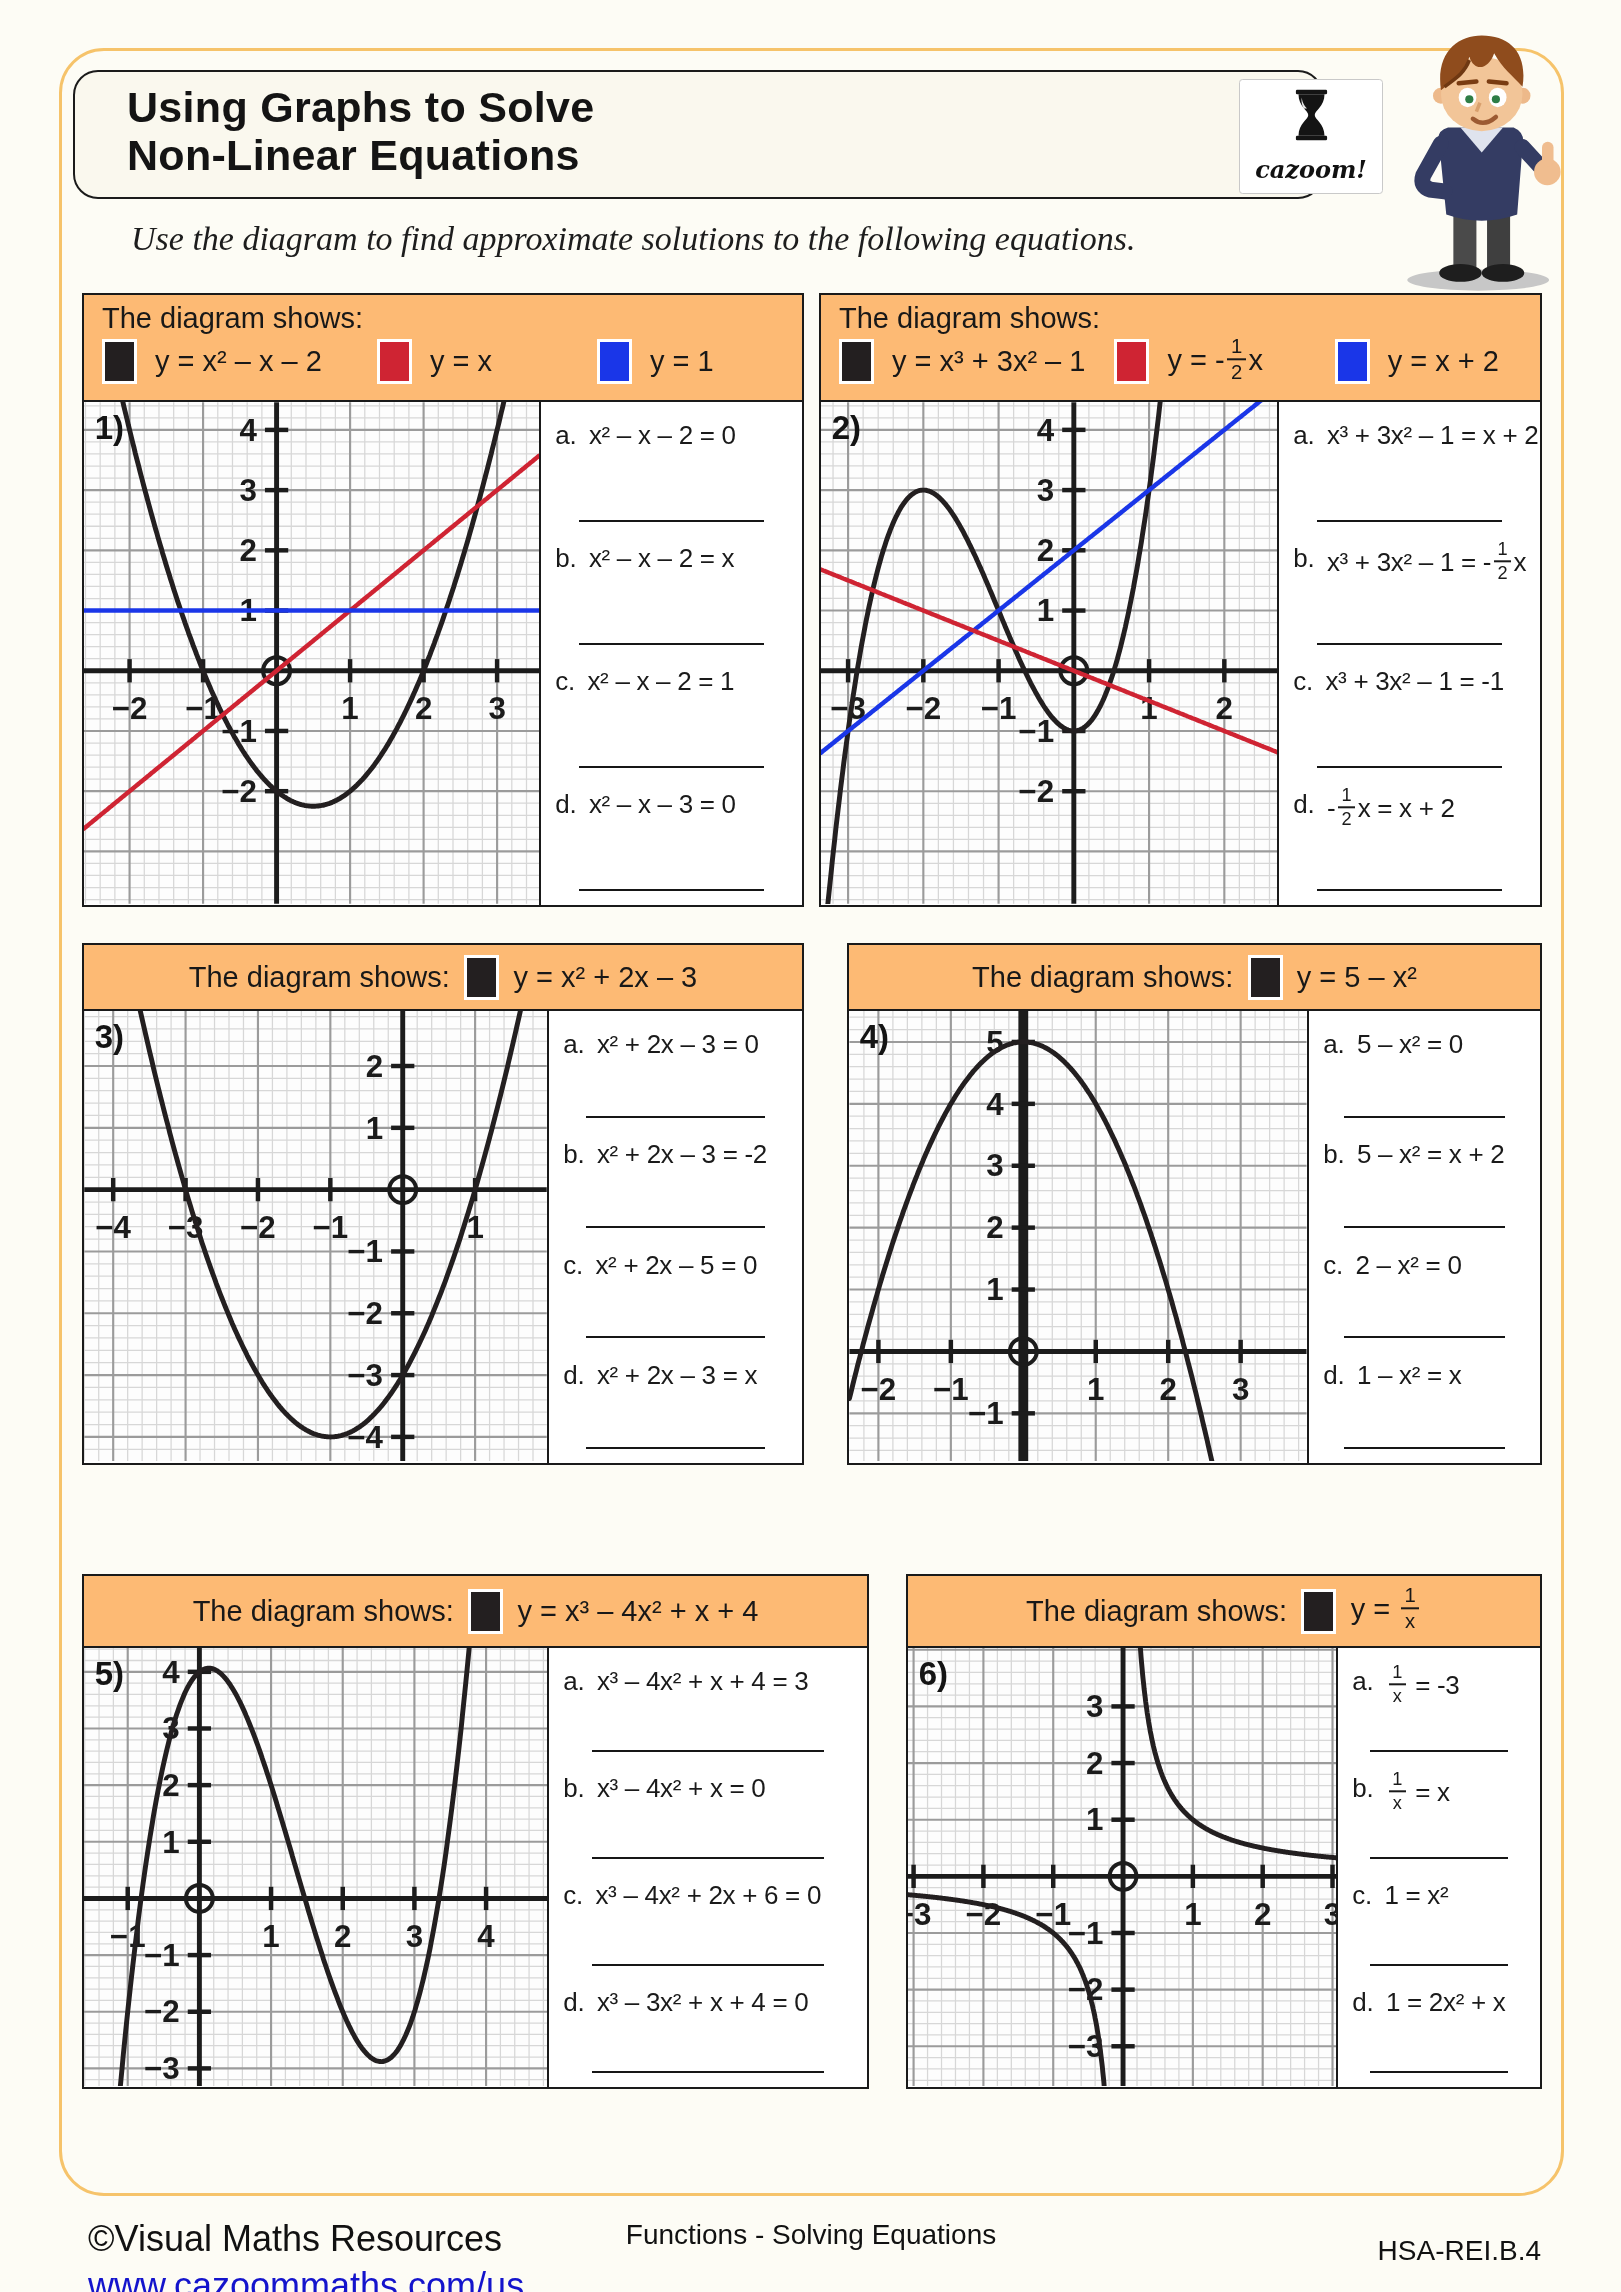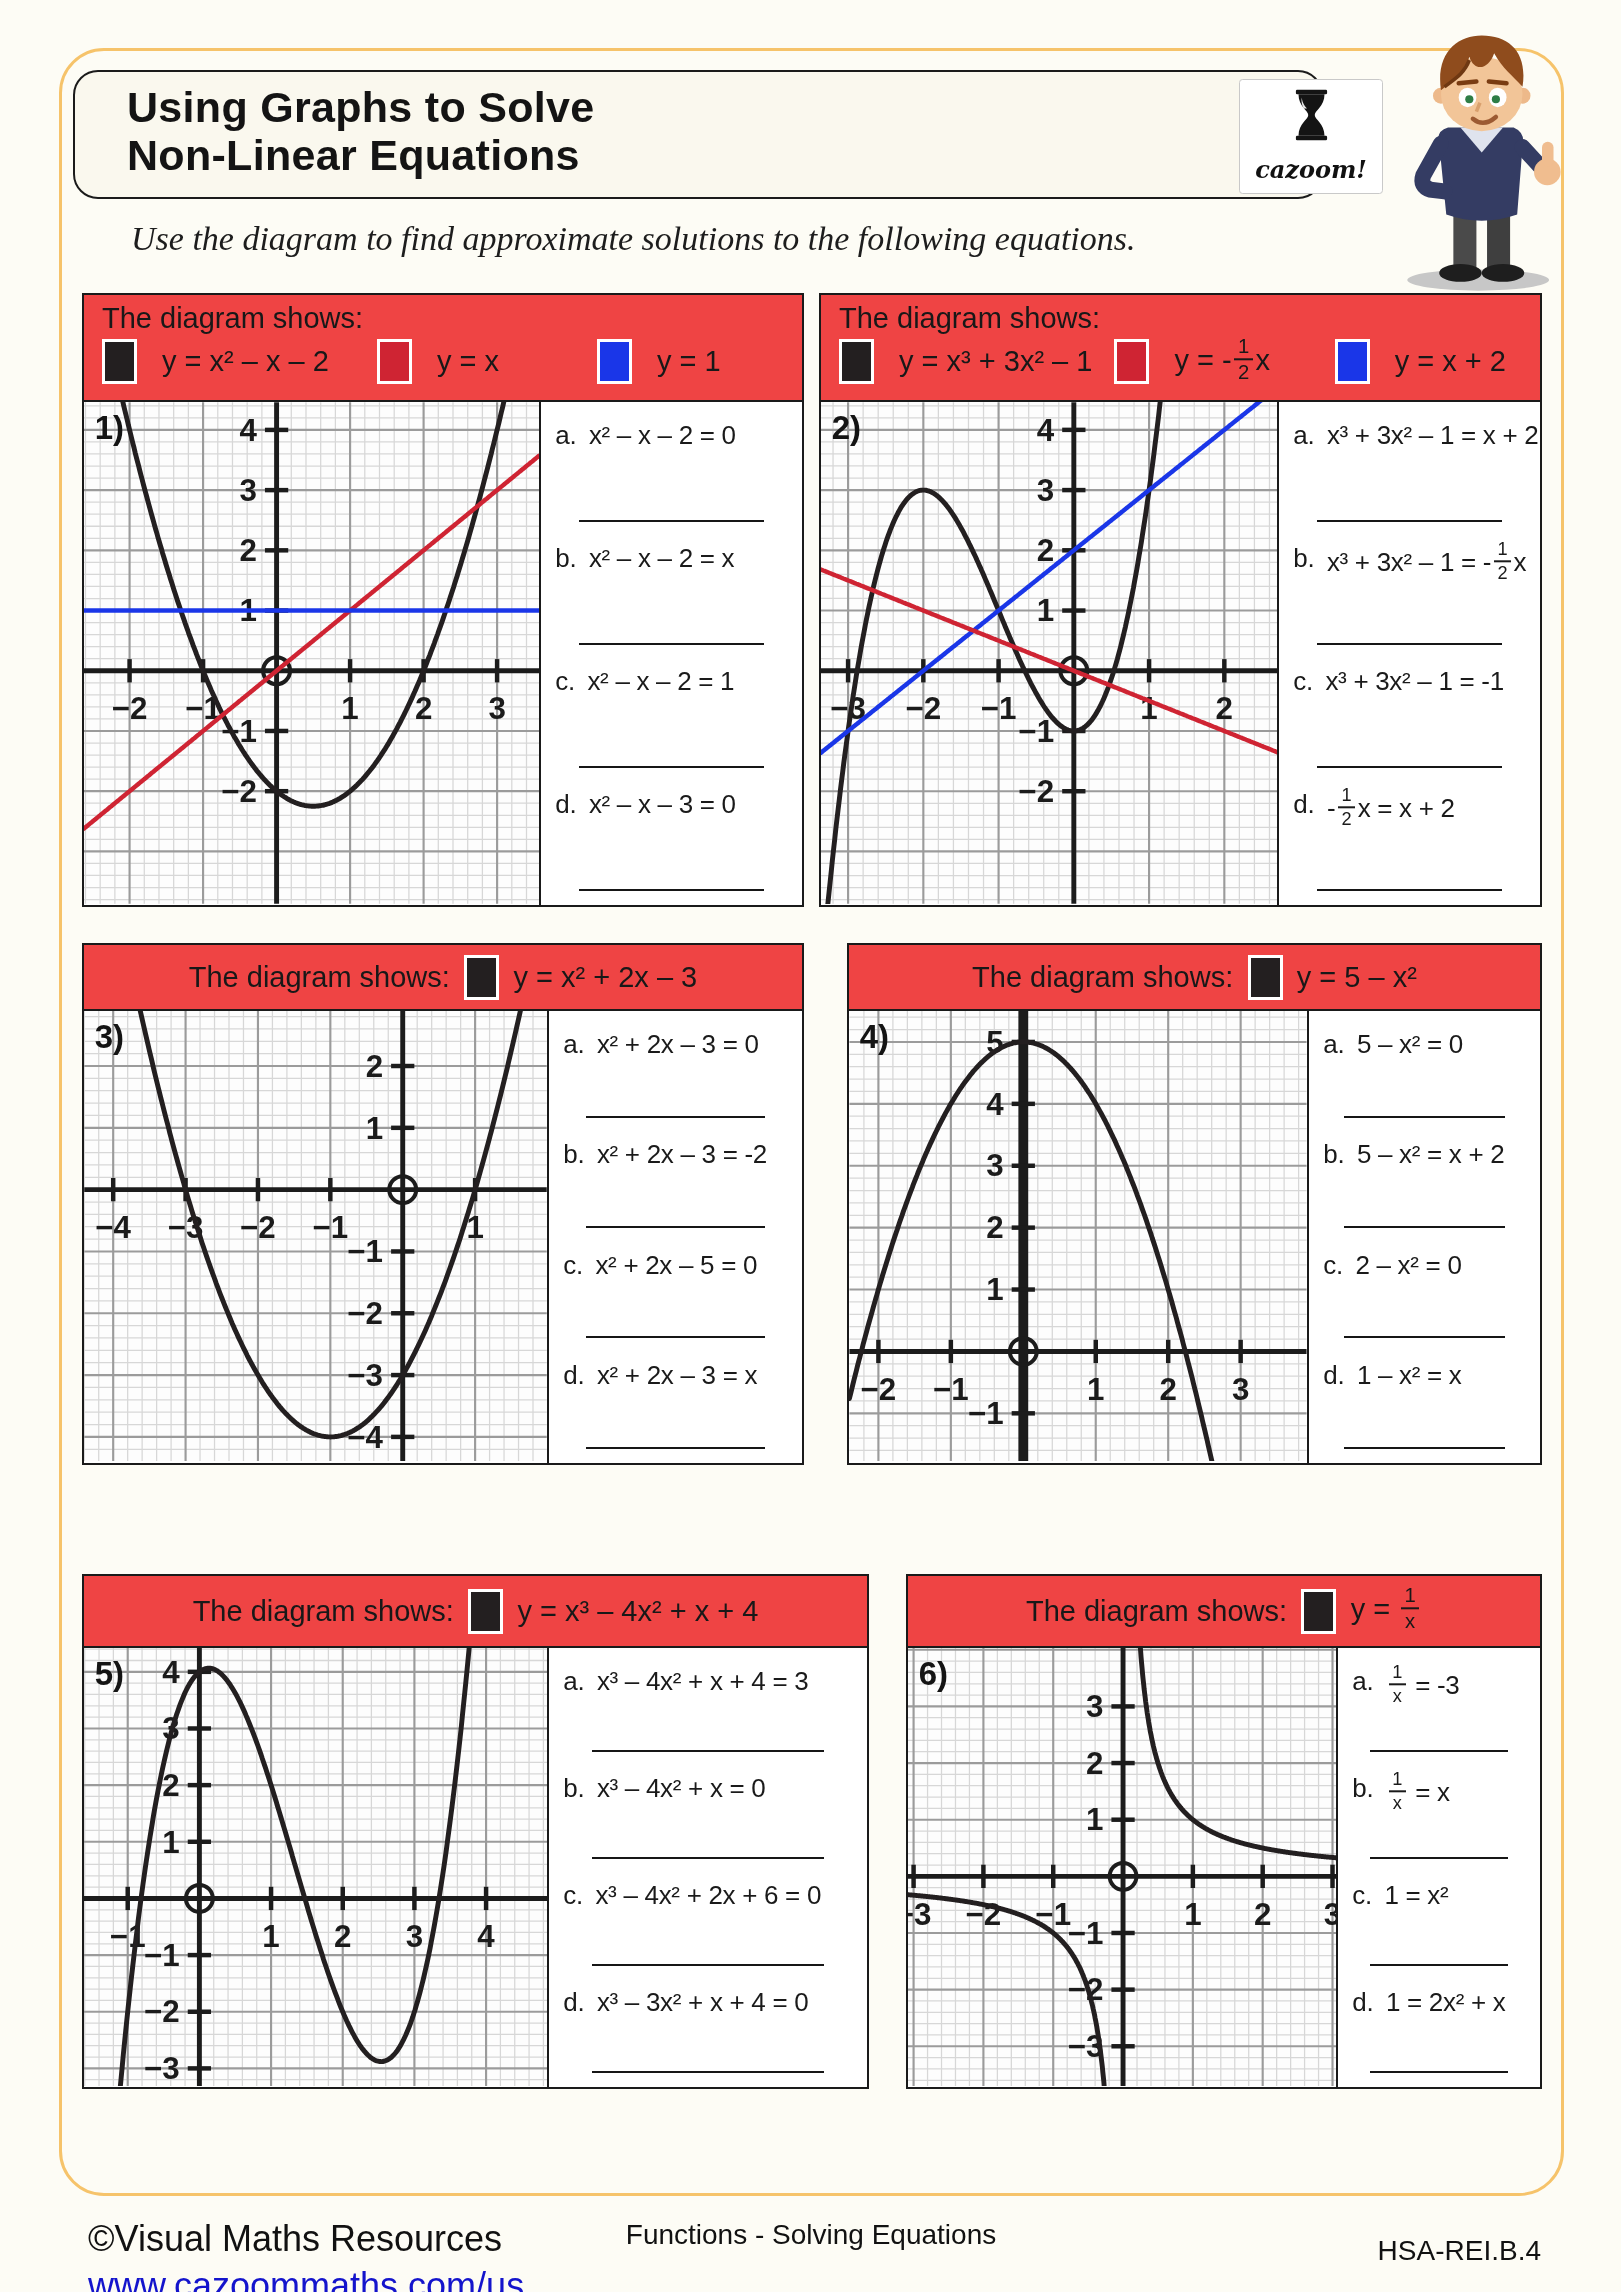--- a/index.html
+++ b/index.html
@@ -6,27 +6,27 @@
   body{width:1622px;height:2293px;position:relative;background:#fdfcf5;font-family:"Liberation Sans",sans-serif;overflow:hidden;}
   .outer-frame{position:absolute;left:59px;top:48px;width:1499px;height:2142px;border:3.6px solid #f6c36a;border-radius:45px;background:transparent;}
   .title-box{position:absolute;left:73px;top:70px;width:1250px;height:129px;background:#faf8ee;border:2.7px solid #1b1b1b;border-radius:25px;box-sizing:border-box;z-index:2;}
   .title-text{padding:10.7px 0 0 52px;font-size:43px;font-weight:bold;color:#141414;line-height:1.12;letter-spacing:0.3px;}
   .logo-box{position:absolute;left:1239px;top:79px;width:142px;height:113px;background:#ffffff;border:0.9px solid #c9c9c9;border-radius:3.6px;z-index:3;display:flex;flex-direction:column;align-items:center;justify-content:center;gap:1.8px;}
   .logo-text{font-family:"DejaVu Serif",serif;font-style:italic;font-weight:bold;font-size:24px;color:#111;margin-top:12px;}
   .mascot{position:absolute;left:1386px;top:25px;width:195px;height:269px;z-index:4;}
   .subtitle{position:absolute;left:131px;top:220px;font-family:"Liberation Serif",serif;font-style:italic;font-size:34px;color:#1d1d1d;}
   #panels{position:absolute;left:0;top:0;width:100%;height:100%;}
   .panel{position:absolute;background:#fff;border:2.7px solid #1a1a1a;box-sizing:border-box;display:flex;flex-direction:column;}
-  .legend{background:#ef4444;border-bottom:2.7px solid #1a1a1a;box-sizing:border-box;flex:none;}
+  .legend{background:#fdba74;border-bottom:2.7px solid #1a1a1a;box-sizing:border-box;flex:none;}
   .legend.stacked{padding:7.2px 18px 3.6px 18px;}
   .legend.inline{display:flex;align-items:center;justify-content:center;gap:14.3px;}
   .l-title{font-size:29px;color:#181818;}
   .legend.stacked .l-title{display:block;margin-bottom:3.6px;}
   .l-items{display:grid;grid-template-columns:1.25fr 1fr .85fr;align-items:center;}
-  .l-item{display:flex;align-items:center;gap:25px;}
+  .l-item{display:flex;align-items:center;gap:18px;}
   .swatch{display:inline-block;width:29px;height:39px;border:3.6px solid #ffffff;flex:none;}
   .l-eq{font-size:29px;color:#181818;white-space:nowrap;}
   .panel-body{flex:1;display:flex;min-height:0;}
   .graph-wrap{position:relative;flex:none;overflow:hidden;}
   .graph-num{position:absolute;left:10.7px;top:7.2px;font-size:33px;font-weight:bold;color:#141414;}
   .q-col{flex:1;border-left:2.7px solid #1a1a1a;display:flex;flex-direction:column;padding:7.2px 14.3px 3.6px 14.3px;background:#fff;min-width:0;}
   .q{flex:1;display:flex;flex-direction:column;padding-top:10.7px;min-height:0;}
   .q-row{display:flex;align-items:flex-start;gap:12.5px;font-size:26px;color:#1a1a1a;letter-spacing:-0.3px;white-space:nowrap;}
   .q-label{flex:none;}
   .q-line{margin-top:auto;margin-bottom:10.7px;align-self:center;width:80%;border-bottom:2.7px solid #161616;}

